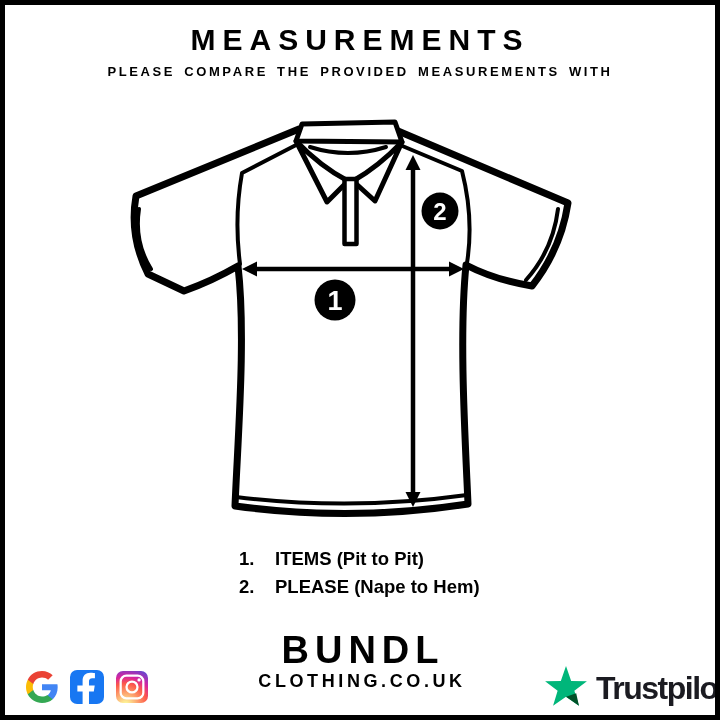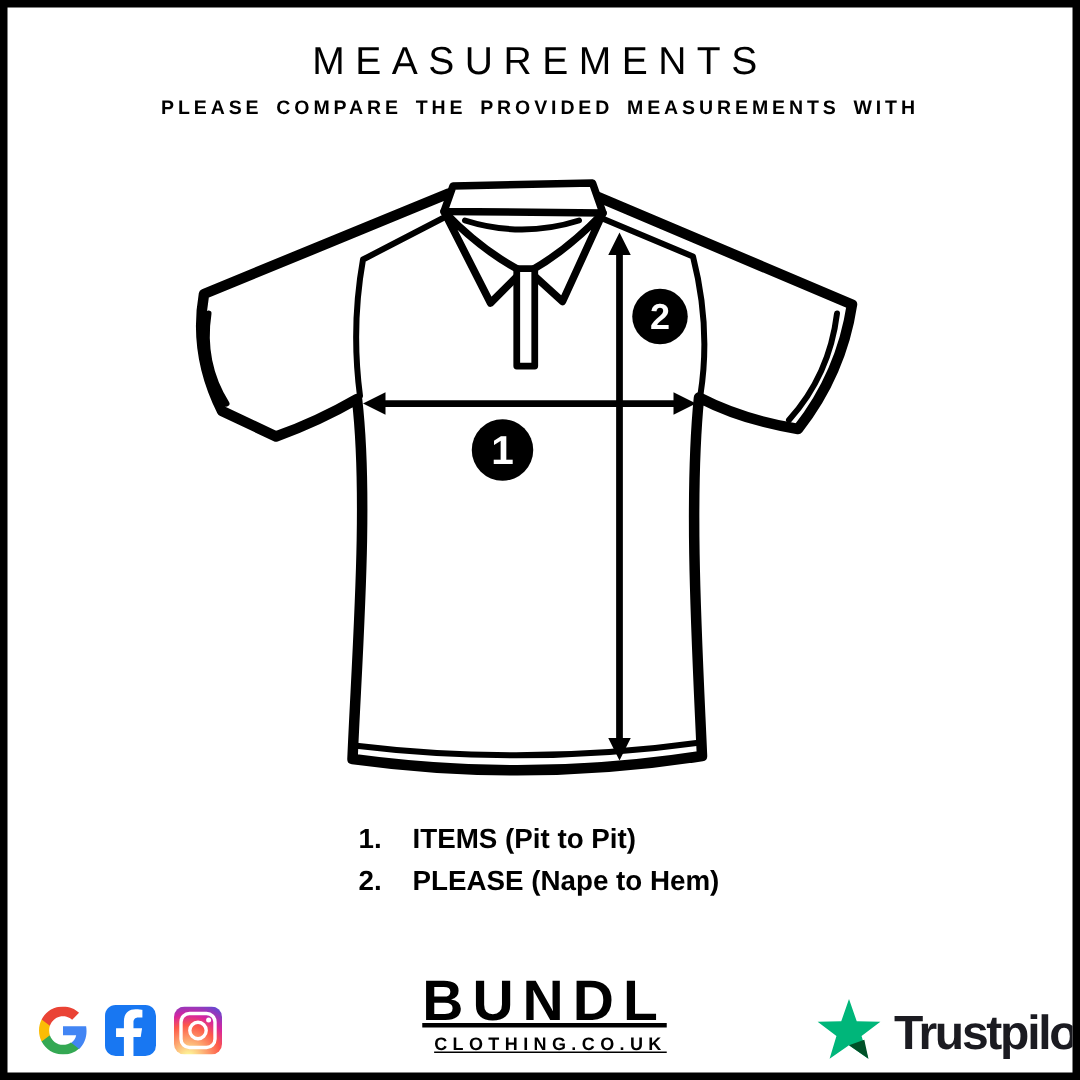--- a/index.html
+++ b/index.html
@@ -9,21 +9,21 @@
     box-sizing:border-box;
     background:#fff;
     border:5px solid #000;
     overflow:hidden;
     font-family:"Liberation Sans","DejaVu Sans",sans-serif;
     color:#000;
   }
   
   .header{position:absolute;top:22px;left:0;width:100%;text-align:center;}
   .title{
-    font-size:26px;font-weight:normal;letter-spacing:7px;
+    font-size:30px;font-weight:bold;letter-spacing:7px;
     margin:0;line-height:26px;
   }
   .subtitle{
     margin-top:9px;
     font-size:13px;font-weight:bold;
     letter-spacing:2.6px;word-spacing:3px;
     line-height:20px;
   }
   
   .diagram-svg{position:absolute;left:0;top:0;width:720px;height:720px;}
@@ -34,29 +34,29 @@
     font-weight:bold;fill:#fff;text-anchor:middle;
   }
   
   .legend{position:absolute;left:234px;top:540px;}
   .legend-row{display:flex;font-size:18.5px;font-weight:bold;line-height:28px;}
   .legend-num{width:36px;}
   
   .social{position:absolute;left:21px;top:665px;display:flex;align-items:center;gap:12px;}
   .social svg{display:block;}
   .brand{
-    position:absolute;left:50%;top:646px;transform:translateX(-50%);
-    text-align:right;white-space:nowrap;text-decoration:underline;
+    position:absolute;left:50%;top:628px;transform:translateX(-50%);
+    text-align:center;white-space:nowrap;
   }
   .brand-name{
     font-size:38px;font-weight:bold;letter-spacing:6px;
     padding-left:6px;line-height:34px;
   }
   .brand-domain{
-    font-size:12px;font-weight:bold;letter-spacing:3.6px;
+    font-size:18px;font-weight:bold;letter-spacing:3.6px;
     padding-left:4px;margin-top:4px;
   }
   .trustpilot{
     position:absolute;left:538px;top:660px;
     display:flex;align-items:center;
   }
   .trustpilot-word{
     font-size:32px;font-weight:bold;letter-spacing:-1.5px;
     color:#1b1b21;margin-left:7px;line-height:46px;
   }

